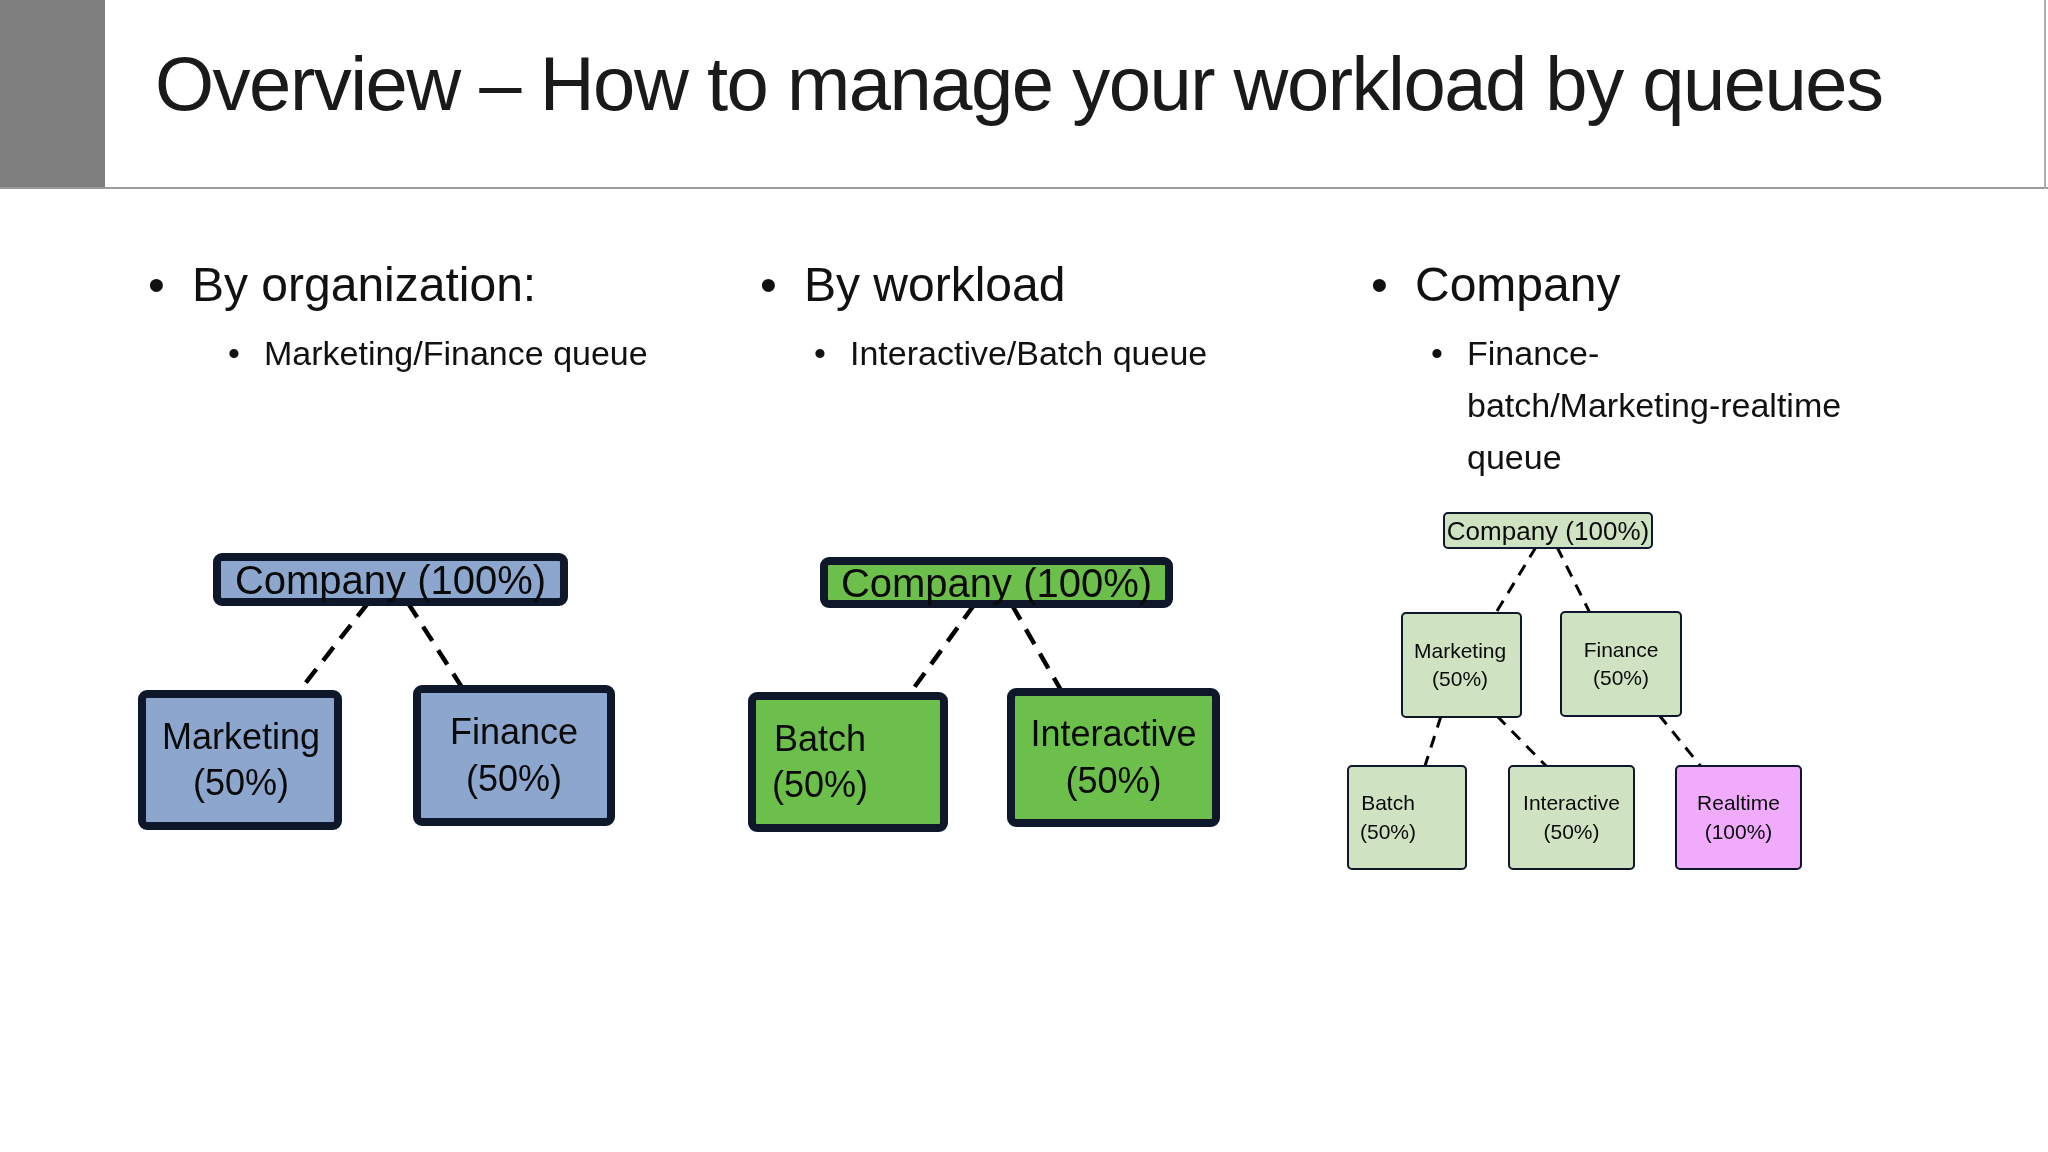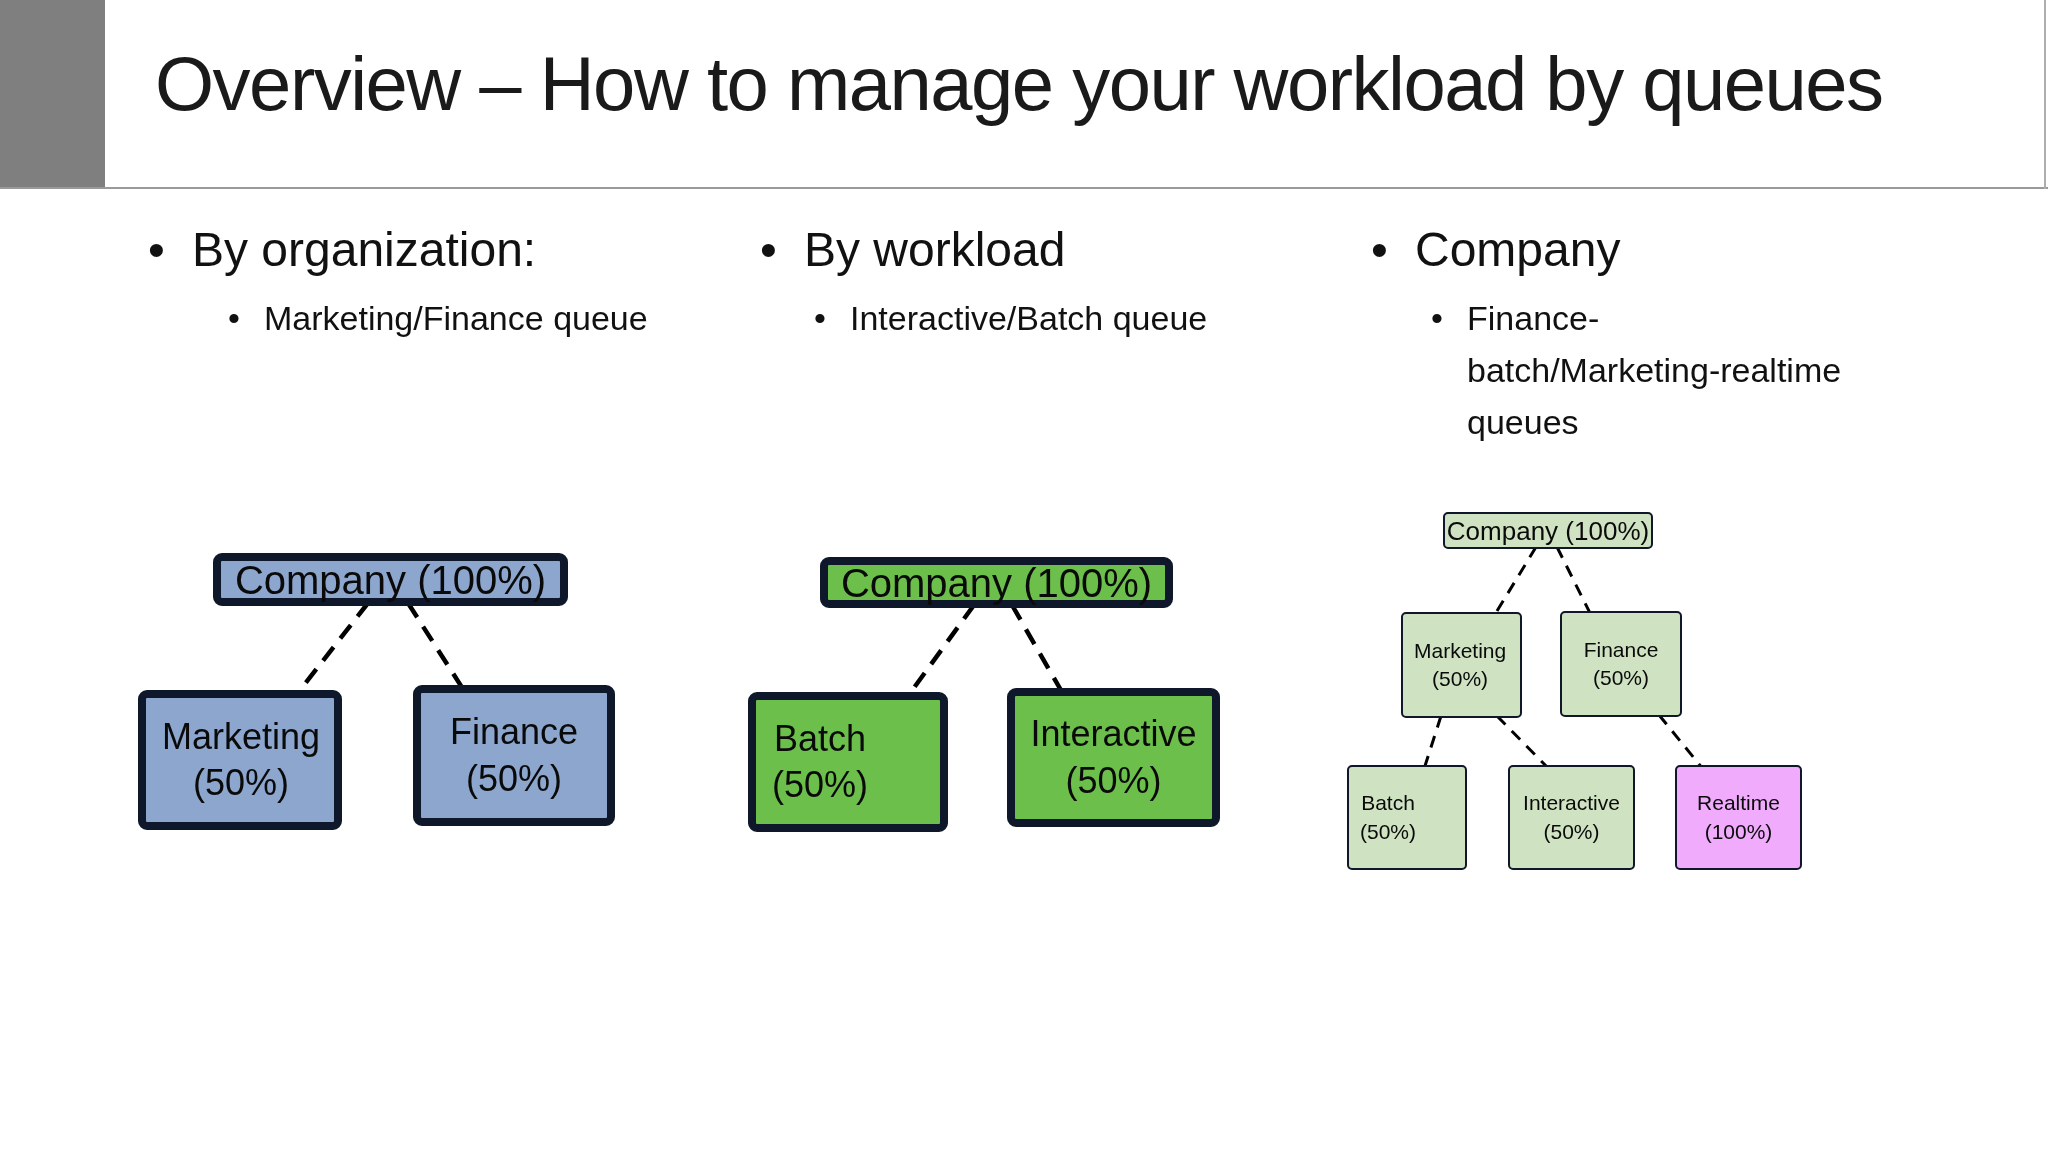--- a/index.html
+++ b/index.html
@@ -9,21 +9,21 @@
   }
   
   .corner-block{position:absolute;left:0;top:0;width:105px;height:188px;background:#7f7f7f;}
   .header-rule{position:absolute;left:0;top:187px;width:2048px;height:2px;background:#9a9a9a;}
   .header-right-rule{position:absolute;left:2044px;top:0;width:2px;height:189px;background:#aeaeae;}
   .title{
     position:absolute;left:155px;top:40px;margin:0;font-size:76px;font-weight:400;
     letter-spacing:-1.5px;color:#1a1a1a;white-space:nowrap;
   }
   
-  .bullet{position:absolute;color:#111;}
+  .bullet{position:absolute;color:#111;margin-top:35px;}
   .bullet::before{content:"\2022";display:inline-block;}
   .l1{font-size:48px;line-height:1.15;}
   .l1::before{width:44px;}
   .l2{font-size:34px;line-height:52px;}
   .l2::before{width:36px;vertical-align:top;}
   .l2 .sub-text{display:inline-block;vertical-align:top;white-space:pre-line;}
   
   .connectors{position:absolute;left:0;top:0;width:2048px;height:1152px;}
   .connectors line{stroke:#000;}
   .dash-thick{stroke-width:4.5;stroke-dasharray:17 11;}
@@ -65,21 +65,21 @@
 
   <div class="bullet l1" style="left:148px;top:222px;"><span class="bullet-text">By organization:</span></div>
   <div class="bullet l2" style="left:228px;top:292px;"><span class="sub-text">Marketing/Finance queue</span></div>
 
   <div class="bullet l1" style="left:760px;top:222px;"><span class="bullet-text">By workload</span></div>
   <div class="bullet l2" style="left:814px;top:292px;"><span class="sub-text">Interactive/Batch queue</span></div>
 
   <div class="bullet l1" style="left:1371px;top:222px;"><span class="bullet-text">Company</span></div>
   <div class="bullet l2" style="left:1431px;top:292px;"><span class="sub-text">Finance-
 batch/Marketing-realtime
-queues</span></div>
+queue</span></div>
 
   <svg class="connectors" viewBox="0 0 2048 1152" xmlns="http://www.w3.org/2000/svg">
     <line class="dash-thick" x1="368" y1="603" x2="297" y2="694"></line>
     <line class="dash-thick" x1="408" y1="603" x2="463" y2="689"></line>
     <line class="dash-thick" x1="974" y1="605" x2="908" y2="696"></line>
     <line class="dash-thick" x1="1012" y1="605" x2="1062" y2="692"></line>
     <line class="dash-thin" x1="1536" y1="547" x2="1494" y2="616"></line>
     <line class="dash-thin" x1="1557" y1="547" x2="1591" y2="615"></line>
     <line class="dash-thin" x1="1441" y1="716" x2="1424" y2="769"></line>
     <line class="dash-thin" x1="1497" y1="716" x2="1549" y2="769"></line>

